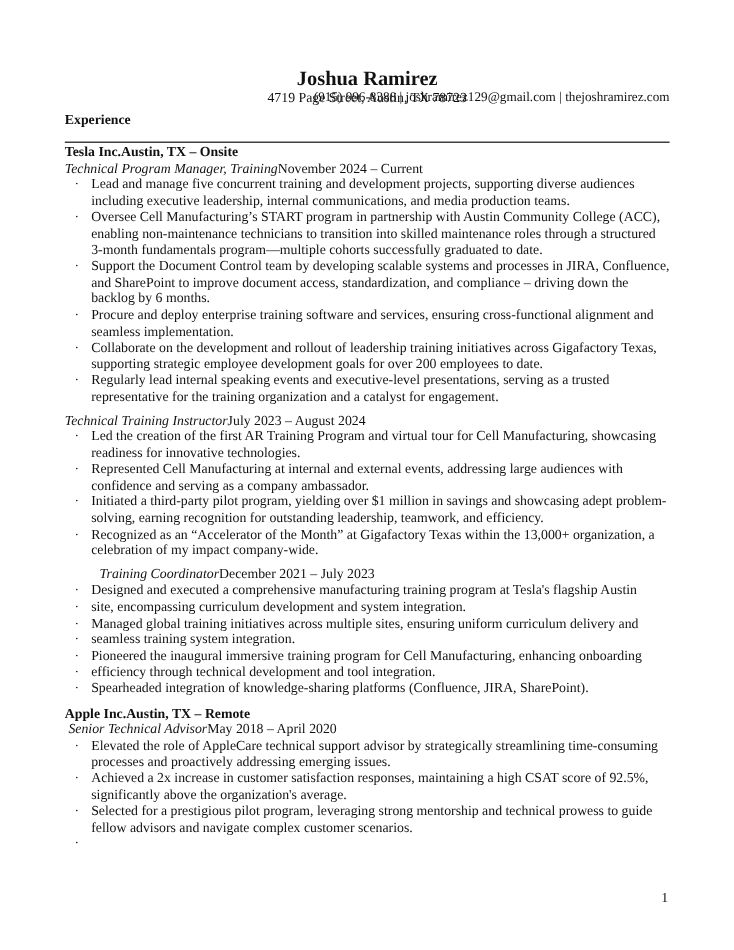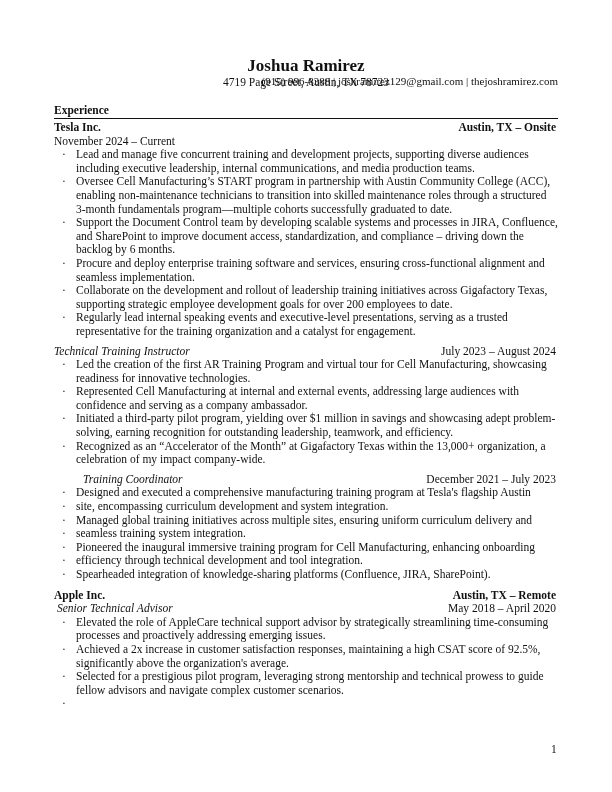--- a/index.html
+++ b/index.html
@@ -2,24 +2,24 @@
 <html><head>
 <meta charset="utf-8">
 <style>
   html, body { margin: 0; padding: 0; background: #ffffff; }
   body { width: 612px; height: 792px; position: relative; overflow: hidden;
          font-family: "Liberation Serif", "DejaVu Serif", serif; color: #111; }
   .page { position: absolute; left: 54px; top: 0; width: 504px; }
   .name { position: absolute; left: 0; width: 504px; top: 56px; font-size: 17px; font-weight: bold; text-align: center; line-height: 20px; }
   .address { position: absolute; left: 0; width: 504px; top: 75px; font-size: 11.5px; text-align: center; line-height: 14px; }
   .contact { position: absolute; left: 0; width: 504px; top: 74px; font-size: 11px; text-align: right; line-height: 14px; }
-  .section-title { position: absolute; left: 0; top: 103px; font-size: 11.5px; font-weight: bold; line-height: 14px; }
+  .section-title { position: absolute; left: 0; top: 93px; font-size: 11.5px; font-weight: bold; line-height: 14px; }
   .rule { position: absolute; left: 0; top: 118px; width: 504px; height: 0; border-top: 1.4px solid #111; }
   .content { position: absolute; left: 0; top: 121px; width: 504px; font-size: 11.5px; line-height: 13.6px; }
-  .row { display: flex; justify-content: space-between; white-space: nowrap; }
+  .row { display: flex; justify-content: flex-start; white-space: nowrap; }
   .company { font-weight: bold; }
   .loc { font-weight: bold; margin-right: 2px; }
   .role { font-style: italic; }
   .dates { margin-right: 2px; }
   ul { list-style: none; margin: 0; padding: 0; }
   li { position: relative; padding-left: 22px; }
   li .dot { position: absolute; left: 8px; top: 0; }
   .gap { height: 6px; }
   .gap2 { height: 7px; }
   .indent1 { padding-left: 1px; margin-left: 28px; }
@@ -45,20 +45,21 @@
 
   <div class="content">
 
     <div>
       <div class="row">
         <span class="company">Tesla Inc.</span>
         <span class="loc">Austin, TX – Onsite</span>
       </div>
 
       <div class="row">
+        <span class="role">Technical Program Manager, Training</span>
         <span class="dates">November 2024 – Current</span>
       </div>
       <ul>
         <li><span class="dot">·</span><span>Lead and manage five concurrent training and development projects, supporting diverse audiences including executive leadership, internal communications, and media production teams.</span></li>
         <li><span class="dot">·</span><span>Oversee Cell Manufacturing’s START program in partnership with Austin Community College (ACC), enabling non-maintenance technicians to transition into skilled maintenance roles through a structured 3-month fundamentals program—multiple cohorts successfully graduated to date.</span></li>
         <li><span class="dot">·</span><span>Support the Document Control team by developing scalable systems and processes in JIRA, Confluence, and SharePoint to improve document access, standardization, and compliance – driving down the backlog by 6 months.</span></li>
         <li><span class="dot">·</span><span>Procure and deploy enterprise training software and services, ensuring cross-functional alignment and seamless implementation.</span></li>
         <li><span class="dot">·</span><span>Collaborate on the development and rollout of leadership training initiatives across Gigafactory Texas, supporting strategic employee development goals for over 200 employees to date.</span></li>
         <li><span class="dot">·</span><span>Regularly lead internal speaking events and executive-level presentations, serving as a trusted representative for the training organization and a catalyst for engagement.</span></li>
       </ul>

